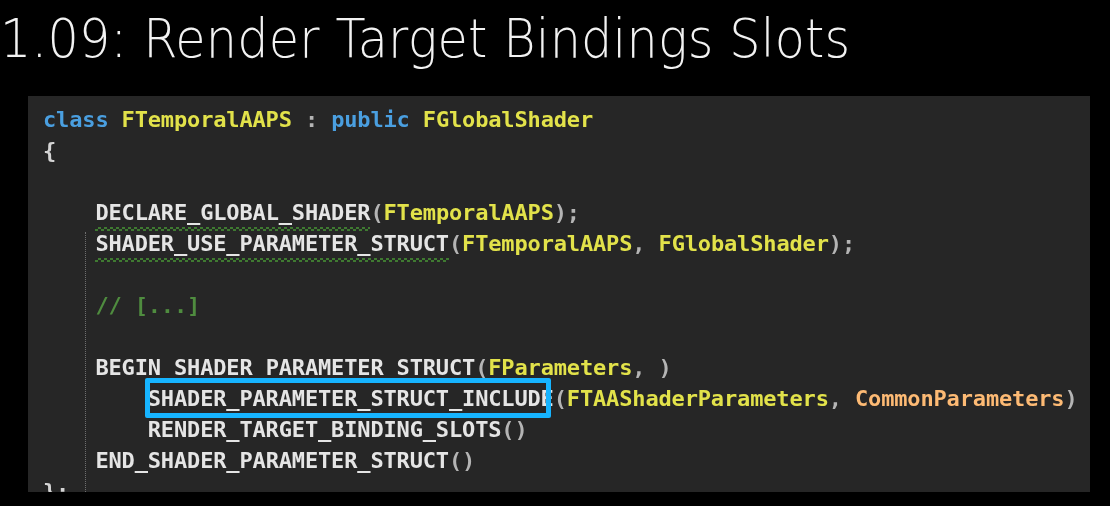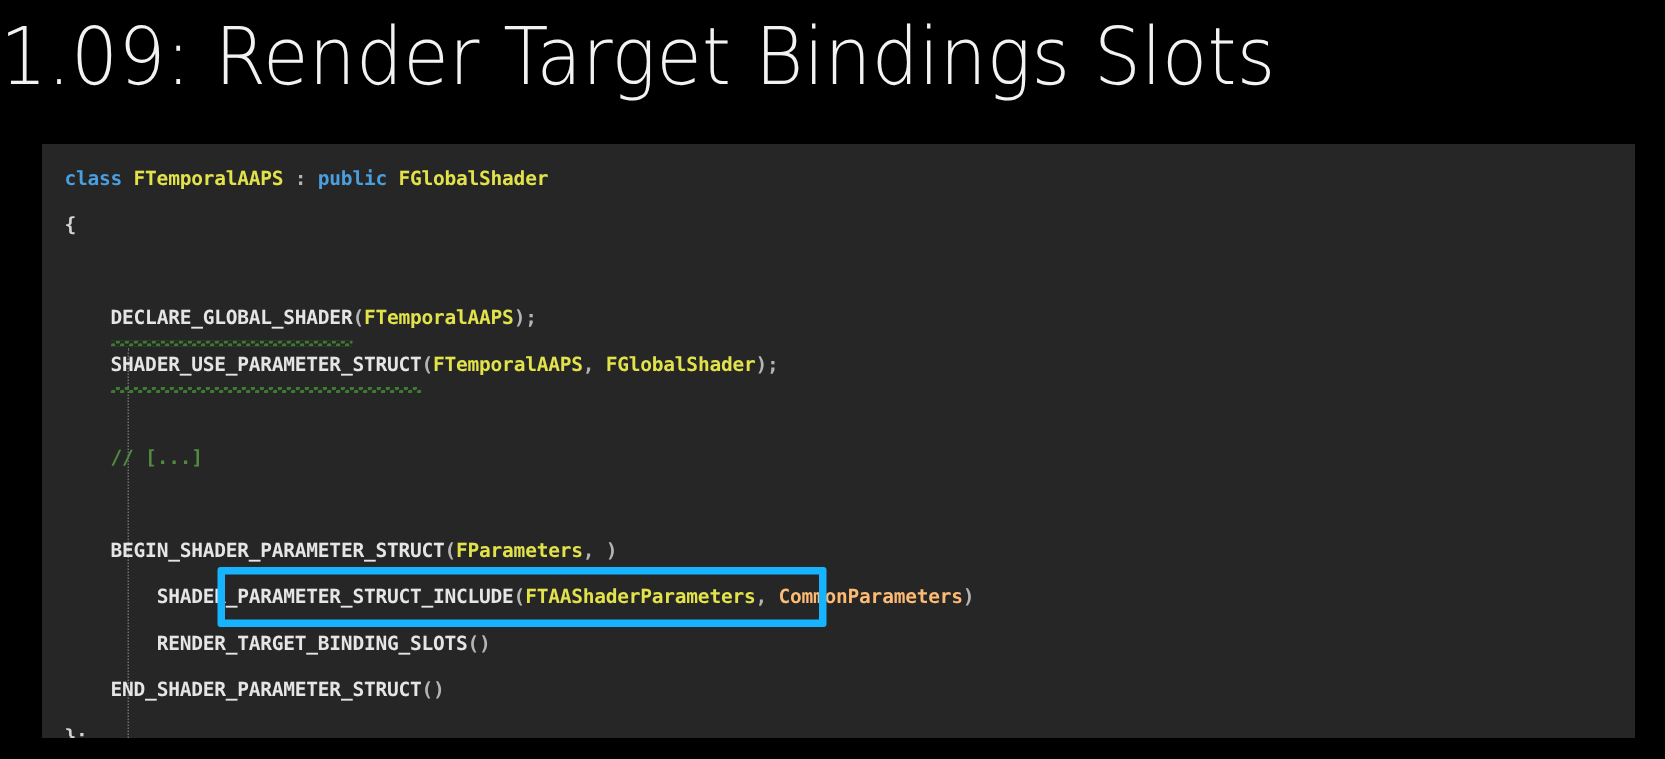--- a/index.html
+++ b/index.html
@@ -45,21 +45,21 @@
     overflow: hidden;
   }
 
   #code-pre {
     position: absolute;
     left: 0px;
     top: 8px;
     margin: 0;
     padding: 0;
     font-family: "DejaVu Sans Mono", "Liberation Mono", monospace;
-    font-size: 13px;
+    font-size: 22px;
     line-height: 31px;
     font-weight: bold;
     white-space: pre;
     color: #d4d4d4;
     letter-spacing: -0.15px;
   }
 
   .ln { display: block; height: 31px; position: relative; padding-left: 15px; }
 
   

